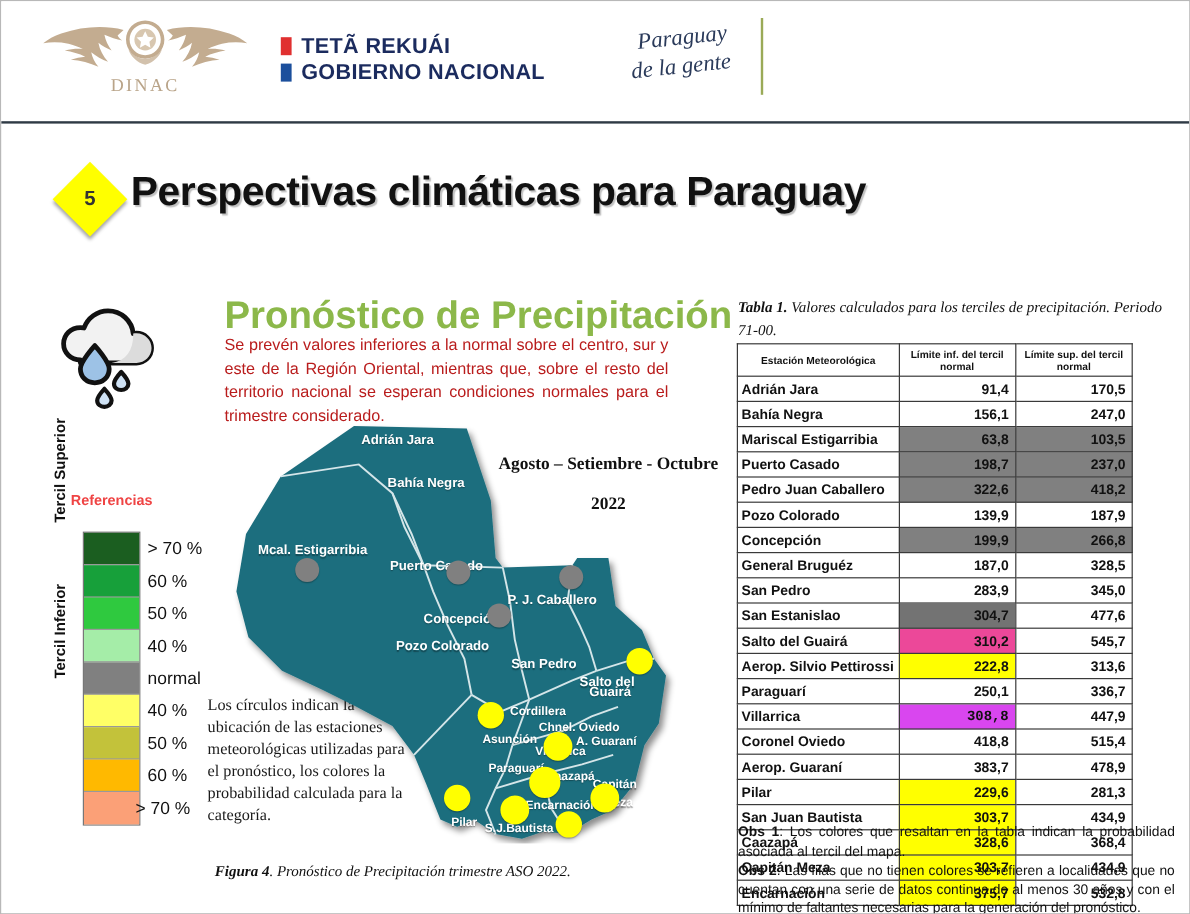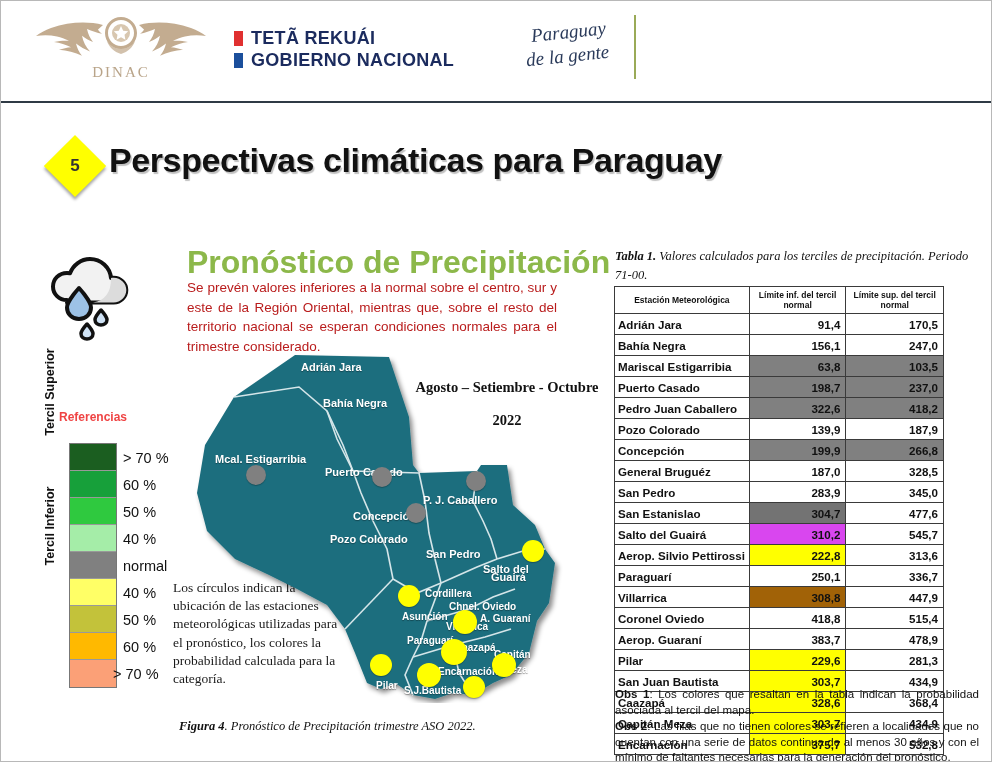--- a/index.html
+++ b/index.html
@@ -301,36 +301,36 @@
           <td class="num" style="background: rgb(255, 255, 255);">283,9</td>
           <td class="num" style="background: rgb(255, 255, 255);">345,0</td>
         </tr>
         <tr>
           <td class="name">San Estanislao</td>
           <td class="num" style="background: #737373;">304,7</td>
           <td class="num" style="background: rgb(255, 255, 255);">477,6</td>
         </tr>
         <tr>
           <td class="name">Salto del Guairá</td>
-          <td class="num" style="background: #d946ef;">310,2</td>
+          <td class="num" style="background: #ec4899;">310,2</td>
           <td class="num" style="background: rgb(255, 255, 255);">545,7</td>
         </tr>
         <tr>
           <td class="name">Aerop. Silvio Pettirossi</td>
           <td class="num" style="background: rgb(255, 255, 0);">222,8</td>
           <td class="num" style="background: rgb(255, 255, 255);">313,6</td>
         </tr>
         <tr>
           <td class="name">Paraguarí</td>
           <td class="num" style="background: rgb(255, 255, 255);">250,1</td>
           <td class="num" style="background: rgb(255, 255, 255);">336,7</td>
         </tr>
         <tr>
           <td class="name">Villarrica</td>
-          <td class="num" style="background: #a16207;">308,8</td>
+          <td class="num" style="background: #d946ef; font-family: Liberation Mono, monospace;">308,8</td>
           <td class="num" style="background: rgb(255, 255, 255);">447,9</td>
         </tr>
         <tr>
           <td class="name">Coronel Oviedo</td>
           <td class="num" style="background: rgb(255, 255, 255);">418,8</td>
           <td class="num" style="background: rgb(255, 255, 255);">515,4</td>
         </tr>
         <tr>
           <td class="name">Aerop. Guaraní</td>
           <td class="num" style="background: rgb(255, 255, 255);">383,7</td>

